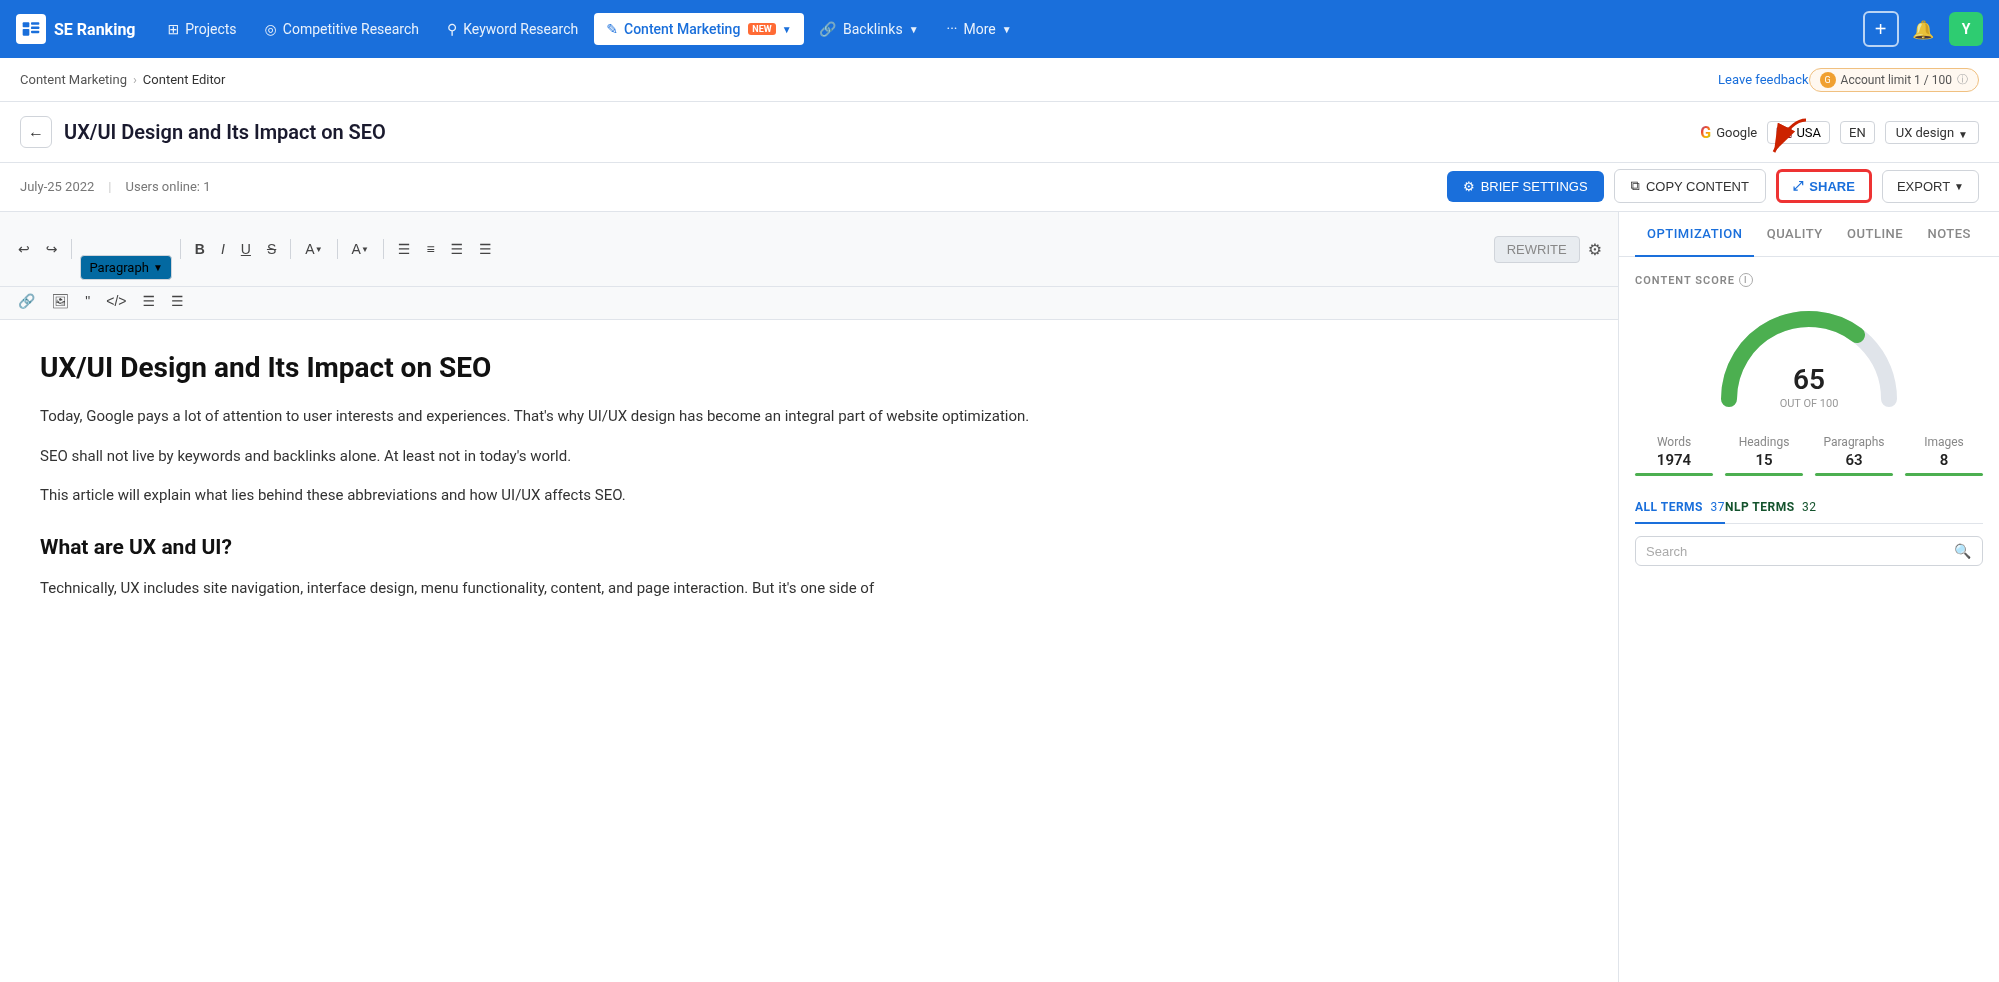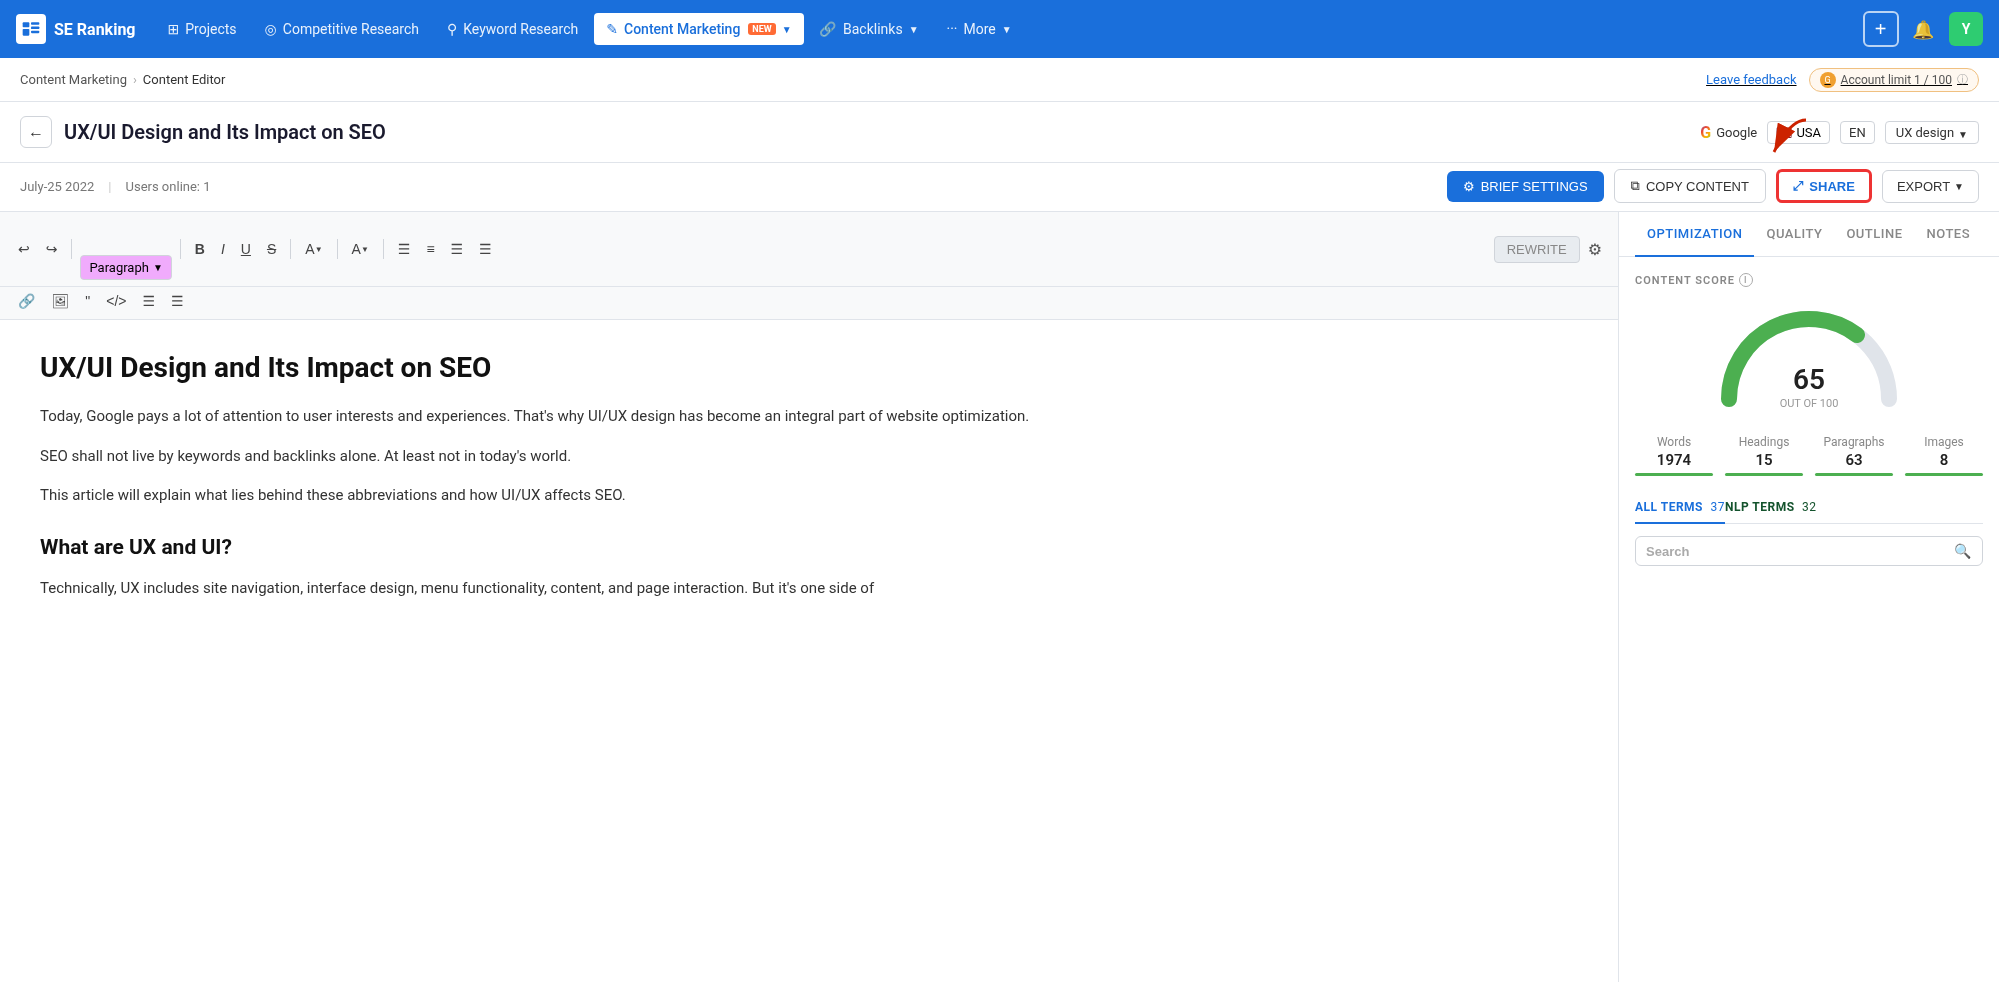--- a/index.html
+++ b/index.html
@@ -91,21 +91,21 @@
       justify-content: space-between;
     }
     .breadcrumb {
       display: flex; align-items: center; gap: 6px;
       font-size: 13px; color: #555;
     }
     .breadcrumb a { color: #555; text-decoration: none; }
     .breadcrumb .sep { color: #aaa; }
     .breadcrumb .current { color: #333; }
     .breadcrumb-right {
-      display: flex; align-items: center; gap: 12px; text-decoration: underline;
+      display: flex; align-items: center; 
     }
     .leave-feedback {
       color: #1a6fdb;
       font-size: 13px;
       cursor: pointer;
       text-decoration: none;
     }
     .account-limit {
       background: #fff8f0;
       border: 1px solid #f0c080;
@@ -287,21 +287,21 @@
       border: none;
       border-radius: 3px;
       padding: 4px 6px;
       cursor: pointer;
       color: #444;
       font-size: 14px;
       display: flex; align-items: center;
     }
     .toolbar-sep { width: 1px; height: 20px; background: #d0d4da; margin: 0 4px; }
     .toolbar-para-select {
-      background: #f0abfc;
+      background: #0369a1;
       border: 1px solid #d0d4da;
       border-radius: 4px;
       padding: 4px 8px;
       font-size: 13px;
       cursor: pointer;
       display: flex; align-items: center; gap: 4px; margin-top: 37px;
     }
     .toolbar-spacer { flex: 1; }
     .btn-rewrite {
       background: #e8ecf0;
@@ -357,20 +357,21 @@
       background: white;
       display: flex;
       flex-direction: column;
     }
 
     
     .panel-tabs {
       display: flex;
       border-bottom: 1px solid #e0e4ea;
       padding: 0 16px;
+      justify-content: space-between;
     }
     .panel-tab {
       padding: 14px 12px;
       font-size: 13px;
       font-weight: 500;
       color: #888;
       cursor: pointer;
       border-bottom: 2px solid transparent;
       margin-bottom: -1px;
       text-transform: uppercase;
@@ -482,21 +483,20 @@
       padding: 6px 10px;
       gap: 6px;
     }
     .search-box input {
       border: none;
       outline: none;
       font-size: 13px;
       color: #333;
       flex: 1;
       background: transparent;
-      font-weight: bold;
     }
     .search-box input::placeholder { color: #aaa; }
     .search-icon { color: #aaa; font-size: 14px; }
 
     
     .toolbar-bold { font-weight: 700; font-size: 14px; }
     .toolbar-italic { font-style: italic; font-size: 14px; }
     .toolbar-underline { text-decoration: underline; font-size: 14px; }
     .toolbar-strike { text-decoration: line-through; font-size: 14px; }
   </style>

